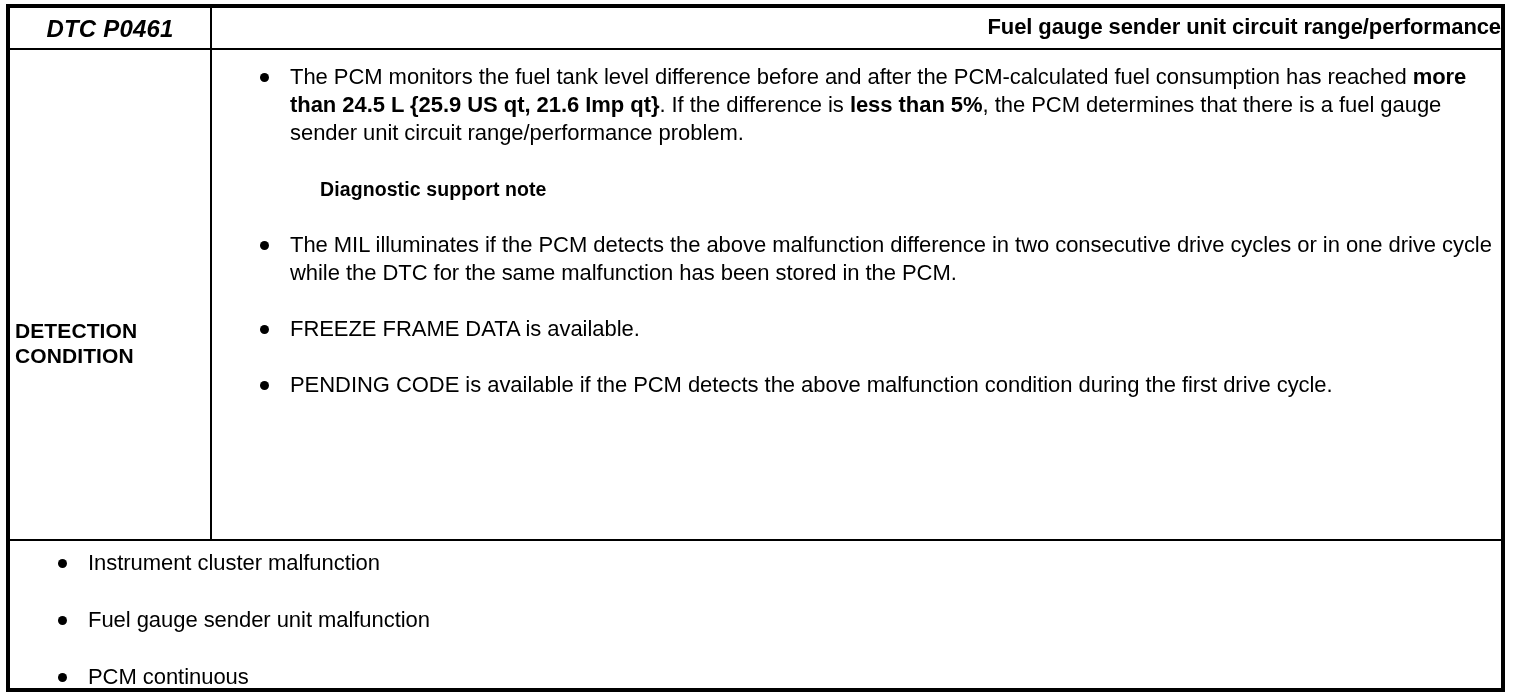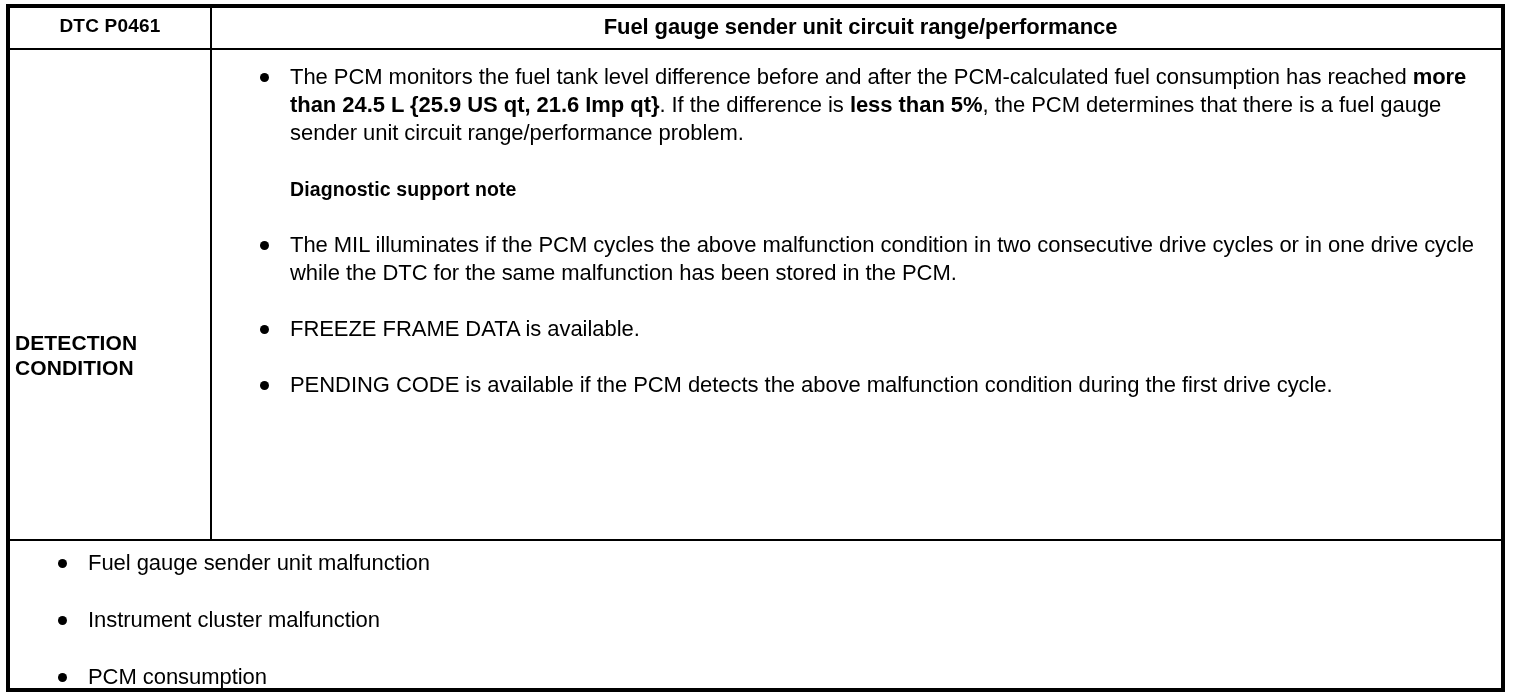--- a/index.html
+++ b/index.html
@@ -68,48 +68,49 @@
     overflow: hidden;
   }
 
   
   .dtc-code {
     position: absolute;
     left: 0;
     right: 0;
     top: 7px;
     text-align: center;
-    font-size: 19px;
+    font-size: 24px;
     font-weight: bold;
     letter-spacing: 0.2px;
     white-space: nowrap;
+    font-style: italic;
   }
   .header-title {
     position: absolute;
     left: 8px;
     right: 0;
     top: 6px;
-    text-align: center;
+    text-align: right;
     font-size: 22px;
     font-weight: bold;
     letter-spacing: -0.1px;
     white-space: nowrap;
   }
 
   
   .section-label {
     position: absolute;
     left: 5px;
     font-size: 21px;
     font-weight: bold;
     line-height: 25px;
     letter-spacing: 0.1px;
     white-space: pre-line;
   }
-  .label-detection { top: 280px; }
+  .label-detection { top: 268px; }
   .label-cause     { top: 44px; }
 
   
   .body-list {
     position: absolute;
     left: 0;
     top: 0;
     right: 0;
     bottom: 0;
     padding: 0;
@@ -130,21 +131,21 @@
     left: 48px;           
     top: 10px;
     width: 9px;
     height: 9px;
     border-radius: 50%;
     background: #000000;
   }
 
   .note-heading {
     position: relative;
-    padding-left: 78px;
+    padding-left: 108px;
     font-size: 19.5px;
     line-height: 28px;
     font-weight: bold;
     letter-spacing: 0.1px;
   }
 
   .detection-list { padding-top: 13px; }
   .detection-list > li        { margin-bottom: 0; }
   .detection-list > .gap-lg   { margin-top: 28px; }
 
@@ -171,31 +172,31 @@
 
     <div class="row row-detection">
       <div class="cell-label">
         <div class="section-label label-detection">DETECTION
 CONDITION</div>
       </div>
       <div class="cell-body">
         <ul class="body-list detection-list" id="detection-list">
             <li class="bullet-item"><span>The PCM monitors the fuel tank level difference before and after the PCM-calculated fuel consumption has reached </span><b>more than 24.5 L {25.9 US qt, 21.6 Imp qt}</b><span>. If the difference is </span><b>less than 5%</b><span>, the PCM determines that there is a fuel gauge sender unit circuit range/performance problem.</span></li>
             <li class="note-heading gap-lg">Diagnostic support note</li>
-            <li class="bullet-item gap-lg"><span>The MIL illuminates if the PCM cycles the above malfunction condition in two consecutive drive cycles or in one drive cycle while the DTC for the same malfunction has been stored in the PCM.</span></li>
+            <li class="bullet-item gap-lg"><span>The MIL illuminates if the PCM detects the above malfunction difference in two consecutive drive cycles or in one drive cycle while the DTC for the same malfunction has been stored in the PCM.</span></li>
             <li class="bullet-item gap-lg"><span>FREEZE FRAME DATA is available.</span></li>
             <li class="bullet-item gap-lg"><span>PENDING CODE is available if the PCM detects the above malfunction condition during the first drive cycle.</span></li>
           </ul>
       </div>
     </div>
 
     <div class="row row-cause">
       <div class="cell-body">
         <ul class="body-list cause-list" id="cause-list">
+            <li class="bullet-item gap-md"><span>Instrument cluster malfunction</span></li>
             <li class="bullet-item"><span>Fuel gauge sender unit malfunction</span></li>
-            <li class="bullet-item gap-md"><span>Instrument cluster malfunction</span></li>
-            <li class="bullet-item gap-md"><span>PCM consumption</span></li>
+            <li class="bullet-item gap-md"><span>PCM continuous</span></li>
           </ul>
       </div>
     </div>
 
   </div>
 </div>
 
 </body></html>

